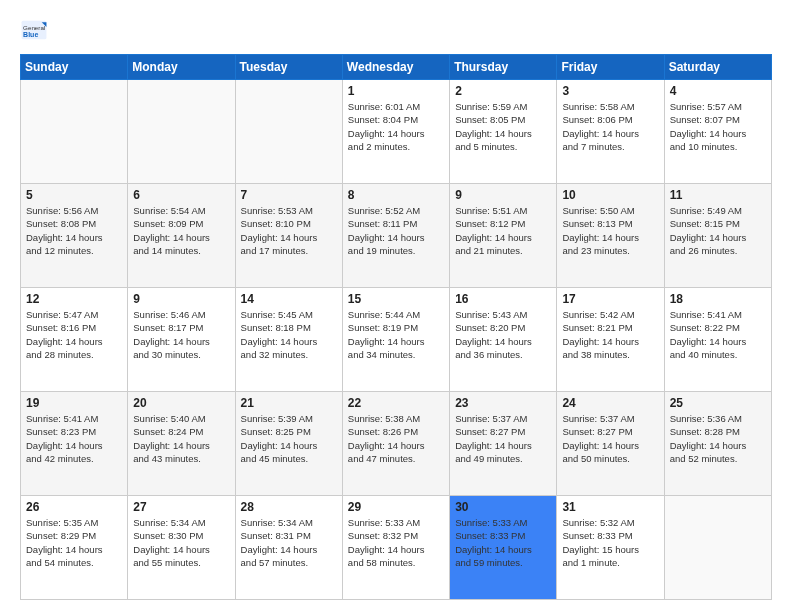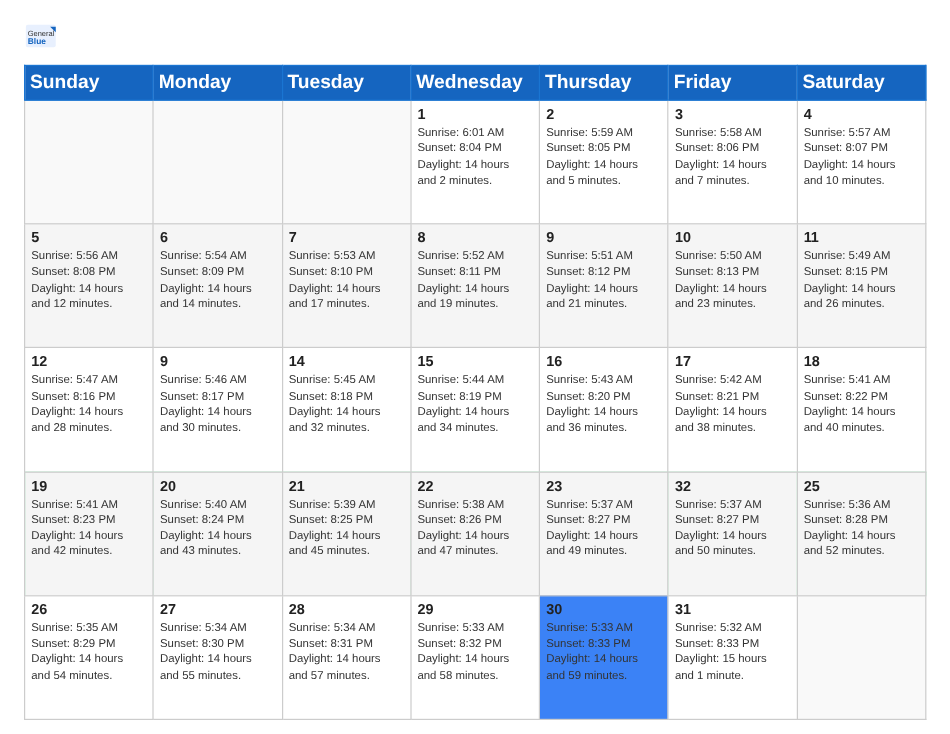--- a/index.html
+++ b/index.html
@@ -54,21 +54,21 @@
     .calendar {
       flex: 1;
       border: 1px solid #ccc;
       border-collapse: collapse;
       width: 100%;
       table-layout: fixed;
     }
     .calendar th {
       background-color: #1565c0;
       color: #fff;
-      font-size: 16px;
+      font-size: 12px;
       font-weight: bold;
       padding: 5px 4px;
       text-align: left;
       border: 1px solid #1a75d2;
     }
     .calendar td {
       border: 1px solid #ccc;
       vertical-align: top;
       padding: 4px 5px;
       font-size: 10px;
@@ -204,21 +204,21 @@
           </td>
           <td style="background-color: rgb(255, 255, 255);">
             <span class="day-num">17</span>
             <div class="day-info">Sunrise: 5:42 AM<br>Sunset: 8:21 PM<br>Daylight: 14 hours<br>and 38 minutes.</div>
           </td>
           <td style="background-color: rgb(255, 255, 255);">
             <span class="day-num">18</span>
             <div class="day-info">Sunrise: 5:41 AM<br>Sunset: 8:22 PM<br>Daylight: 14 hours<br>and 40 minutes.</div>
           </td>
         </tr>
-        <tr style="background-color: #86efac;">
+        <tr style="background-color: #a21caf;">
           <td style="background-color: rgb(245, 245, 245);">
             <span class="day-num">19</span>
             <div class="day-info">Sunrise: 5:41 AM<br>Sunset: 8:23 PM<br>Daylight: 14 hours<br>and 42 minutes.</div>
           </td>
           <td style="background-color: rgb(245, 245, 245);">
             <span class="day-num">20</span>
             <div class="day-info">Sunrise: 5:40 AM<br>Sunset: 8:24 PM<br>Daylight: 14 hours<br>and 43 minutes.</div>
           </td>
           <td style="background-color: rgb(245, 245, 245);">
             <span class="day-num">21</span>
@@ -226,21 +226,21 @@
           </td>
           <td style="background-color: rgb(245, 245, 245);">
             <span class="day-num">22</span>
             <div class="day-info">Sunrise: 5:38 AM<br>Sunset: 8:26 PM<br>Daylight: 14 hours<br>and 47 minutes.</div>
           </td>
           <td style="background-color: rgb(245, 245, 245);">
             <span class="day-num">23</span>
             <div class="day-info">Sunrise: 5:37 AM<br>Sunset: 8:27 PM<br>Daylight: 14 hours<br>and 49 minutes.</div>
           </td>
           <td style="background-color: rgb(245, 245, 245);">
-            <span class="day-num">32</span>
+            <span class="day-num">24</span>
             <div class="day-info">Sunrise: 5:37 AM<br>Sunset: 8:27 PM<br>Daylight: 14 hours<br>and 50 minutes.</div>
           </td>
           <td style="background-color: rgb(245, 245, 245); margin-left: 24px;">
             <span class="day-num">25</span>
             <div class="day-info">Sunrise: 5:36 AM<br>Sunset: 8:28 PM<br>Daylight: 14 hours<br>and 52 minutes.</div>
           </td>
         </tr>
         <tr style="background-color: rgb(255, 255, 255);">
           <td style="background-color: rgb(255, 255, 255);">
             <span class="day-num">26</span>

